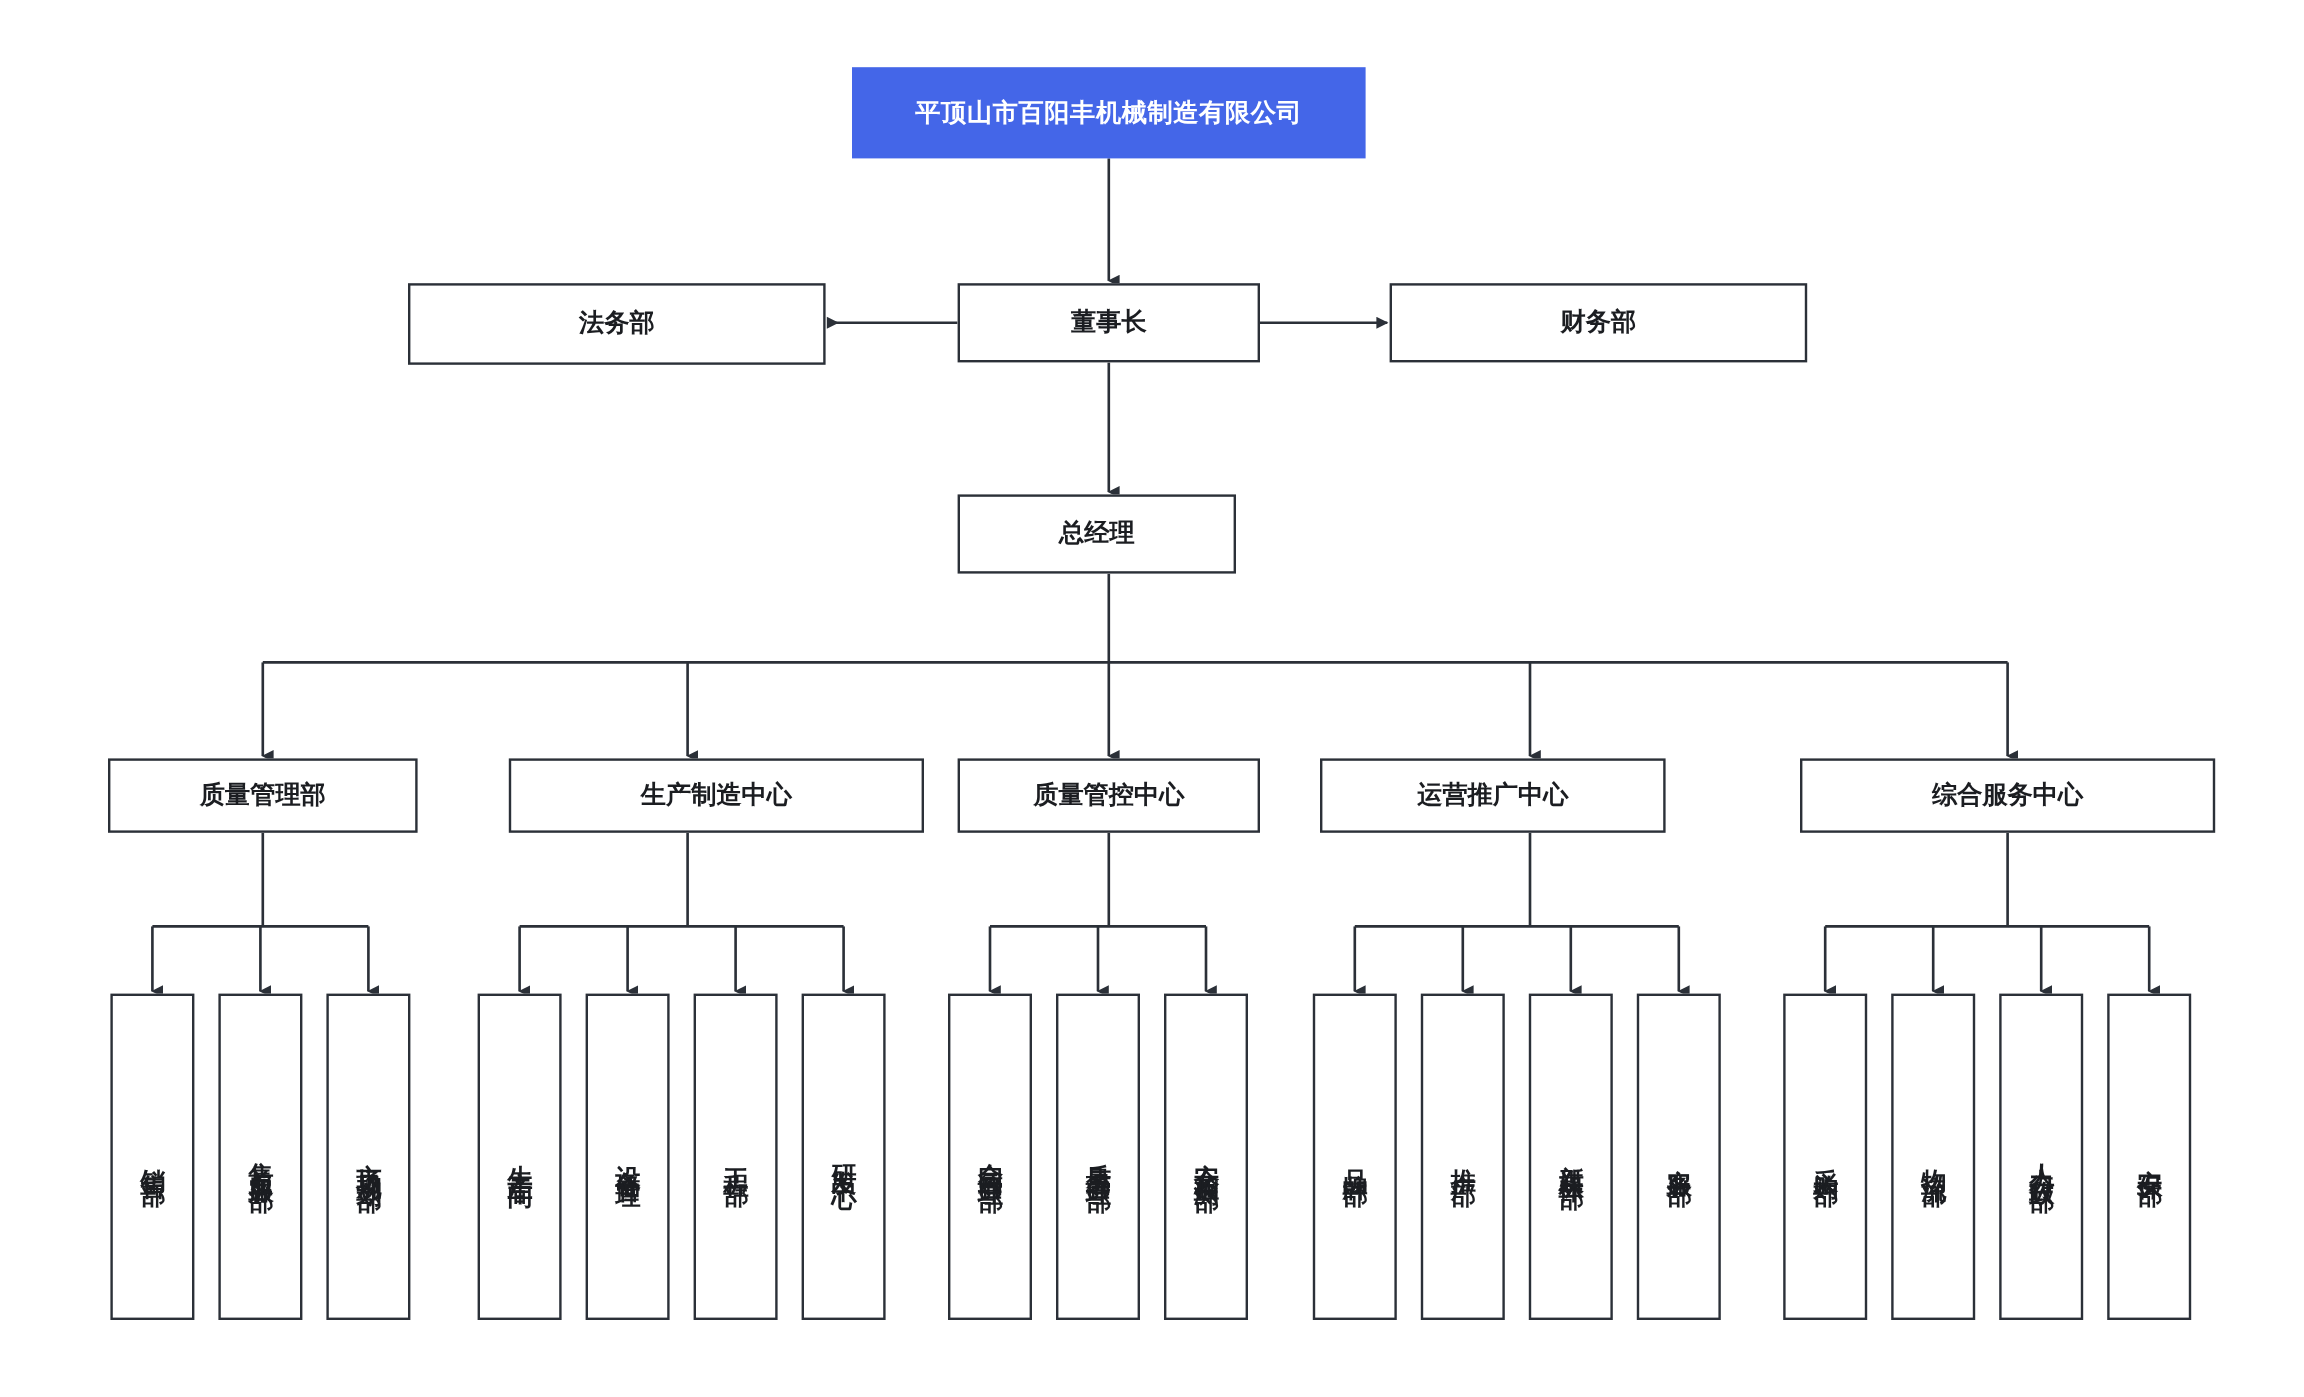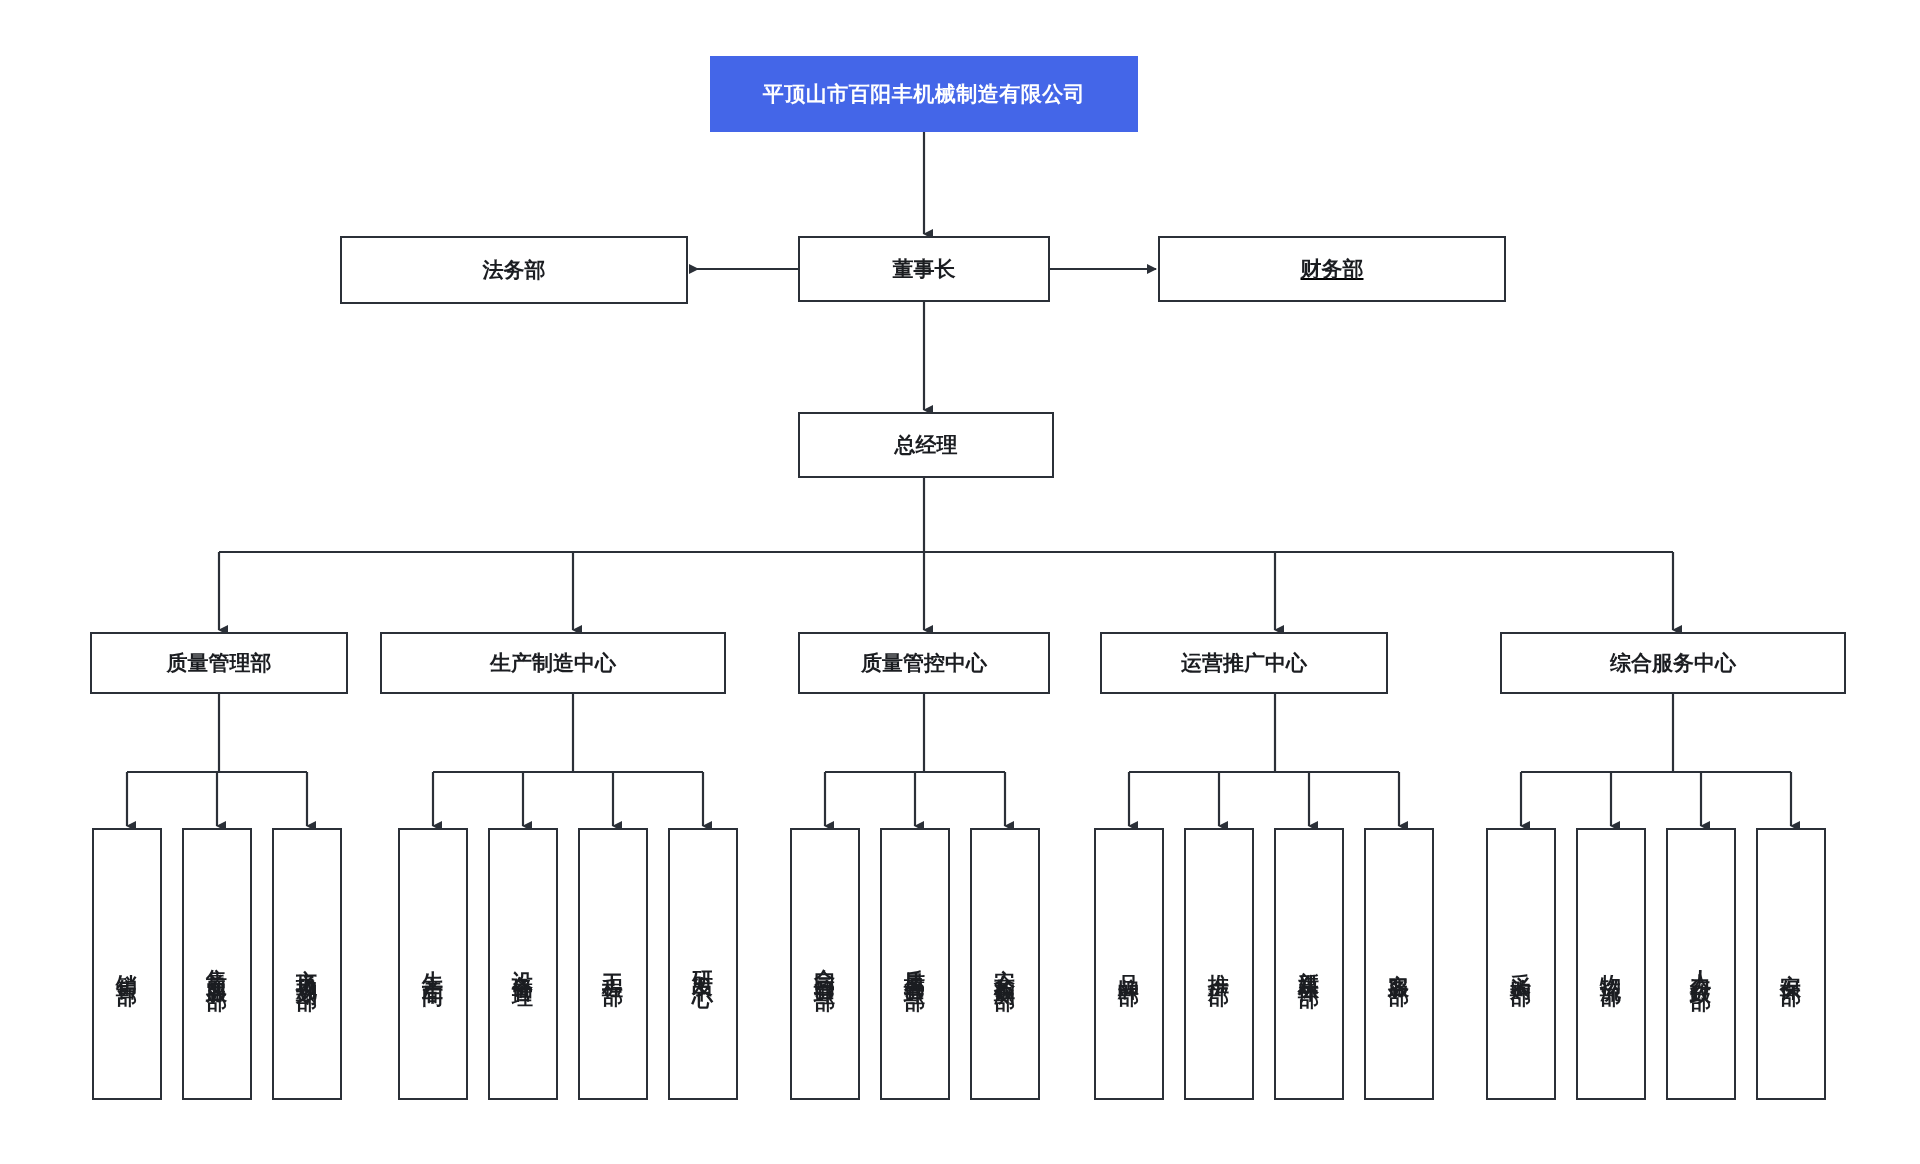--- a/index.html
+++ b/index.html
@@ -132,30 +132,30 @@
   <div id="nodes-layer">
       <div class="node-box root" style="left: 710px; top: 56px; width: 428px; height: 76px; font-family: Liberation Serif, serif;">
         <span class="node-label">平顶山市百阳丰机械制造有限公司</span>
       </div>
       <div class="node-box level2" style="left: 340px; top: 236px; width: 348px; height: 68px;">
         <span class="node-label">法务部</span>
       </div>
       <div class="node-box level2" style="left: 798px; top: 236px; width: 252px; height: 66px;">
         <span class="node-label">董事长</span>
       </div>
-      <div class="node-box level2" style="left: 1158px; top: 236px; width: 348px; height: 66px; text-decoration: underline;">
+      <div class="node-box level2" style="left: 1158px; top: 236px; width: 348px; height: 66px;">
         <span class="node-label">财务部</span>
       </div>
-      <div class="node-box level3" style="left: 798px; top: 412px; width: 256px; height: 66px;">
+      <div class="node-box level3" style="left: 798px; top: 412px; width: 232px; height: 66px;">
         <span class="node-label">总经理</span>
       </div>
       <div class="node-box center" style="left: 90px; top: 632px; width: 258px; height: 62px;">
         <span class="node-label">质量管理部</span>
       </div>
-      <div class="node-box center" style="left: 380px; top: 632px; width: 346px; height: 62px;">
+      <div class="node-box center" style="left: 424px; top: 632px; width: 346px; height: 62px;">
         <span class="node-label">生产制造中心</span>
       </div>
       <div class="node-box center" style="left: 798px; top: 632px; width: 252px; height: 62px;">
         <span class="node-label">质量管控中心</span>
       </div>
       <div class="node-box center" style="left: 1100px; top: 632px; width: 288px; height: 62px;">
         <span class="node-label">运营推广中心</span>
       </div>
       <div class="node-box center" style="left: 1500px; top: 632px; width: 346px; height: 62px;">
         <span class="node-label">综合服务中心</span>

